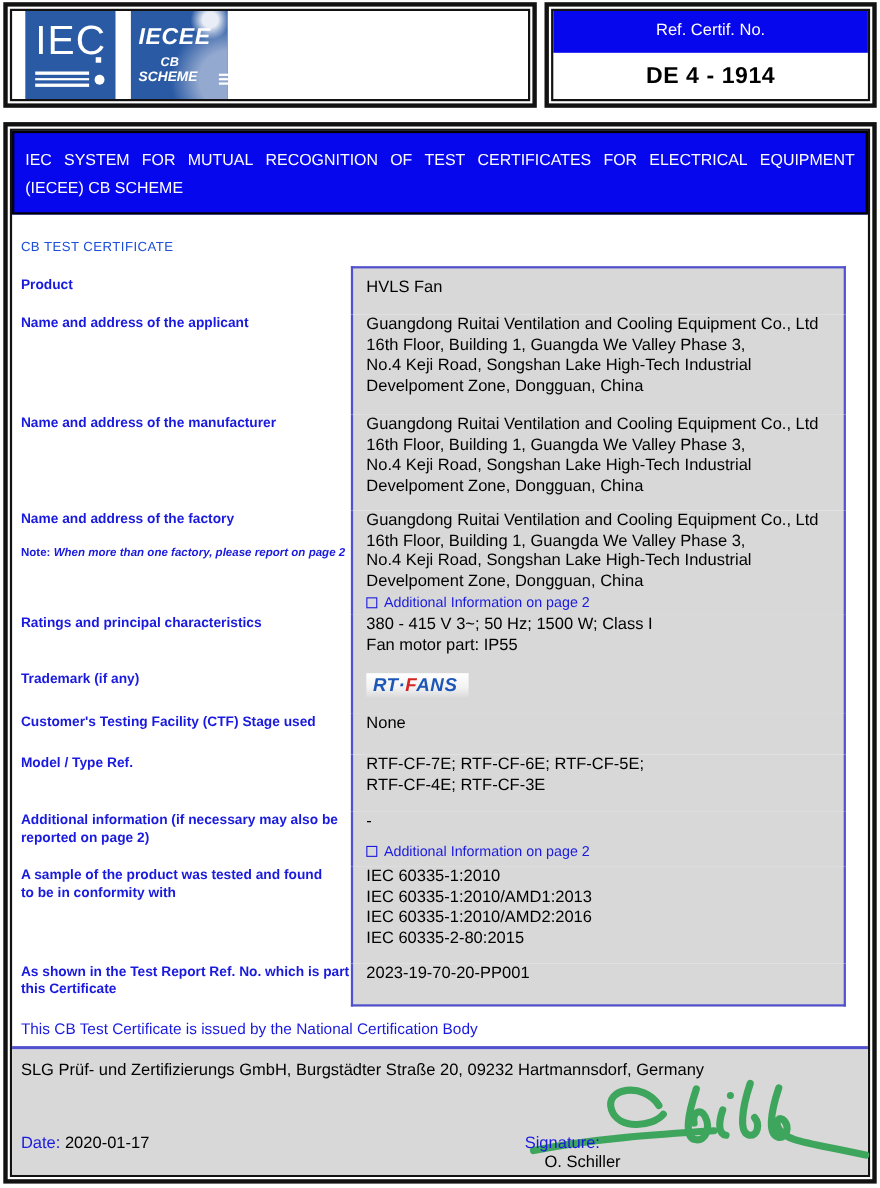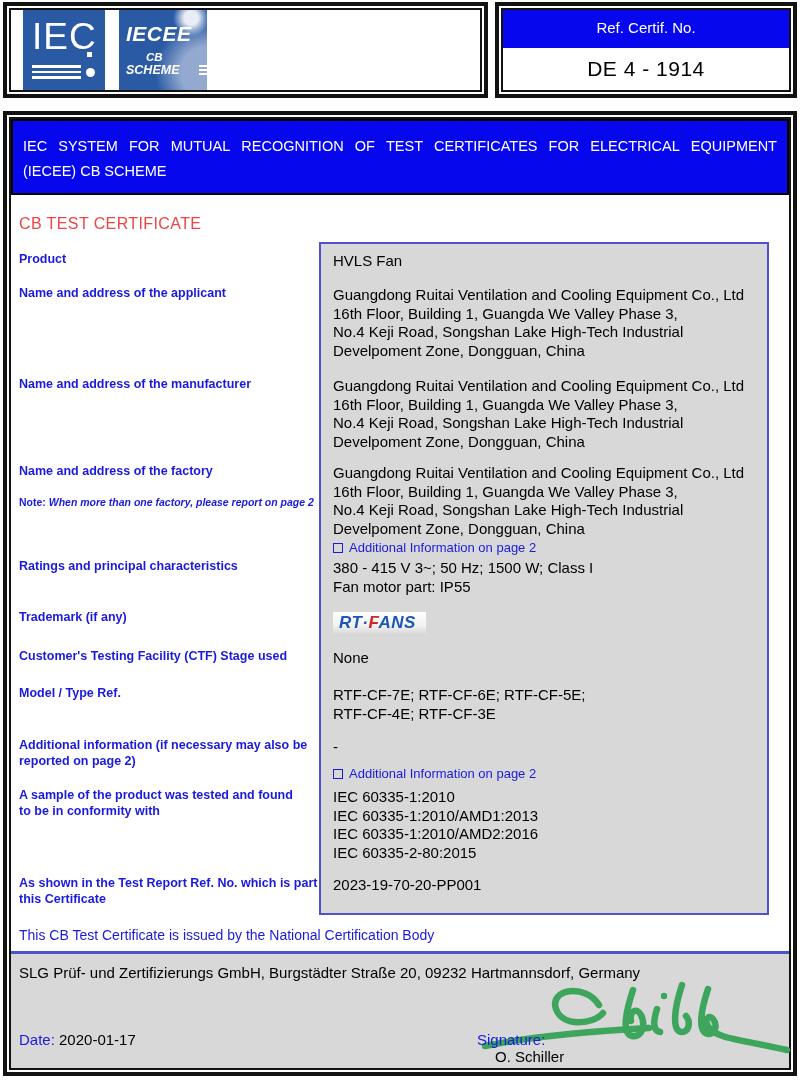--- a/index.html
+++ b/index.html
@@ -25,39 +25,39 @@
   .iec-lines .bars i { display:block; width:49px; height:2.6px; background:#fff; }
   .iec-lines .dot2 { width:9px; height:9px; border-radius:50%; background:#fff; }
 
   .iecee-logo { width:88px; height:80px; color:#fff; font-style:italic; padding:12px 0 16px 7px; position:relative;
     background:
       radial-gradient(circle at 82% 10%, #e9edf6 0 7px, rgba(233,237,246,0) 18px),
       radial-gradient(circle at 100% 78%, #93a9cf 0 26px, rgba(147,169,207,0) 52px),
       #2a5aa4; }
   .iecee-title { font-size:21px; font-weight:bold; letter-spacing:.5px; }
   .iecee-cb { font-size:11.5px; font-weight:bold; margin-top:5px;margin-left:20px; }
-  .iecee-scheme { font-size:12.5px; font-weight:bold; display:flex; align-items:center; gap:20px; }
+  .iecee-scheme { font-size:12.5px; font-weight:bold; display:flex; align-items:flex-end; gap:20px; }
   .mini-bars { display:flex; flex-direction:column; gap:2px; }
   .mini-bars i { display:block; width:11px; height:2px; background:#fff; }
 
   .ref-box { display:flex; flex-direction:column; }
   .ref-band { background:#0707ee; color:#fff; height:38px; line-height:36px; text-align:center; font-size:15px; }
   .ref-value { flex:1; display:flex; align-items:center; justify-content:center;
-    font-size:21px; font-weight:normal; letter-spacing:.5px; }
+    font-size:21px; font-weight:bold; letter-spacing:.5px; }
 
   
   .main-frame { margin-top:13px; height:965px; }
   .main-inner { display:flex; flex-direction:column; }
 
   .banner { background:#0707ee; border:2px solid #000; color:#fff;
     padding:13px 10px 9px 10px; font-size:14.5px; line-height:25px; }
   .banner-line1 { display:flex; justify-content:space-between; }
 
   .content { padding:0 14px 0 8px; }
-  .title { color:#ef4444; font-size:16px; font-weight:400; letter-spacing:.4px;
+  .title { color:#1d4ed8; font-size:12px; font-weight:400; letter-spacing:.4px;
     margin-top:18px; line-height:22px; }
 
   .grid { display:grid; margin-top:7px;
     grid-template-columns:300px 450px;
     grid-template-rows:44px 91px 87px 95px 51px 39px 37px 52px 50px 88px 39px; }
   .lbl { color:#1a1ade; font-size:12.5px; font-weight:bold; line-height:15.5px; padding-right:8px; }
   .lbl .lline { white-space:nowrap; }
   .lbl.pt { padding-top:10px; }
   .note { font-size:10.5px; margin-top:15px; white-space:nowrap; }
   .val { background:#d8d8d8; border-left:2px solid #5151ce; border-right:2px solid #5151ce;

